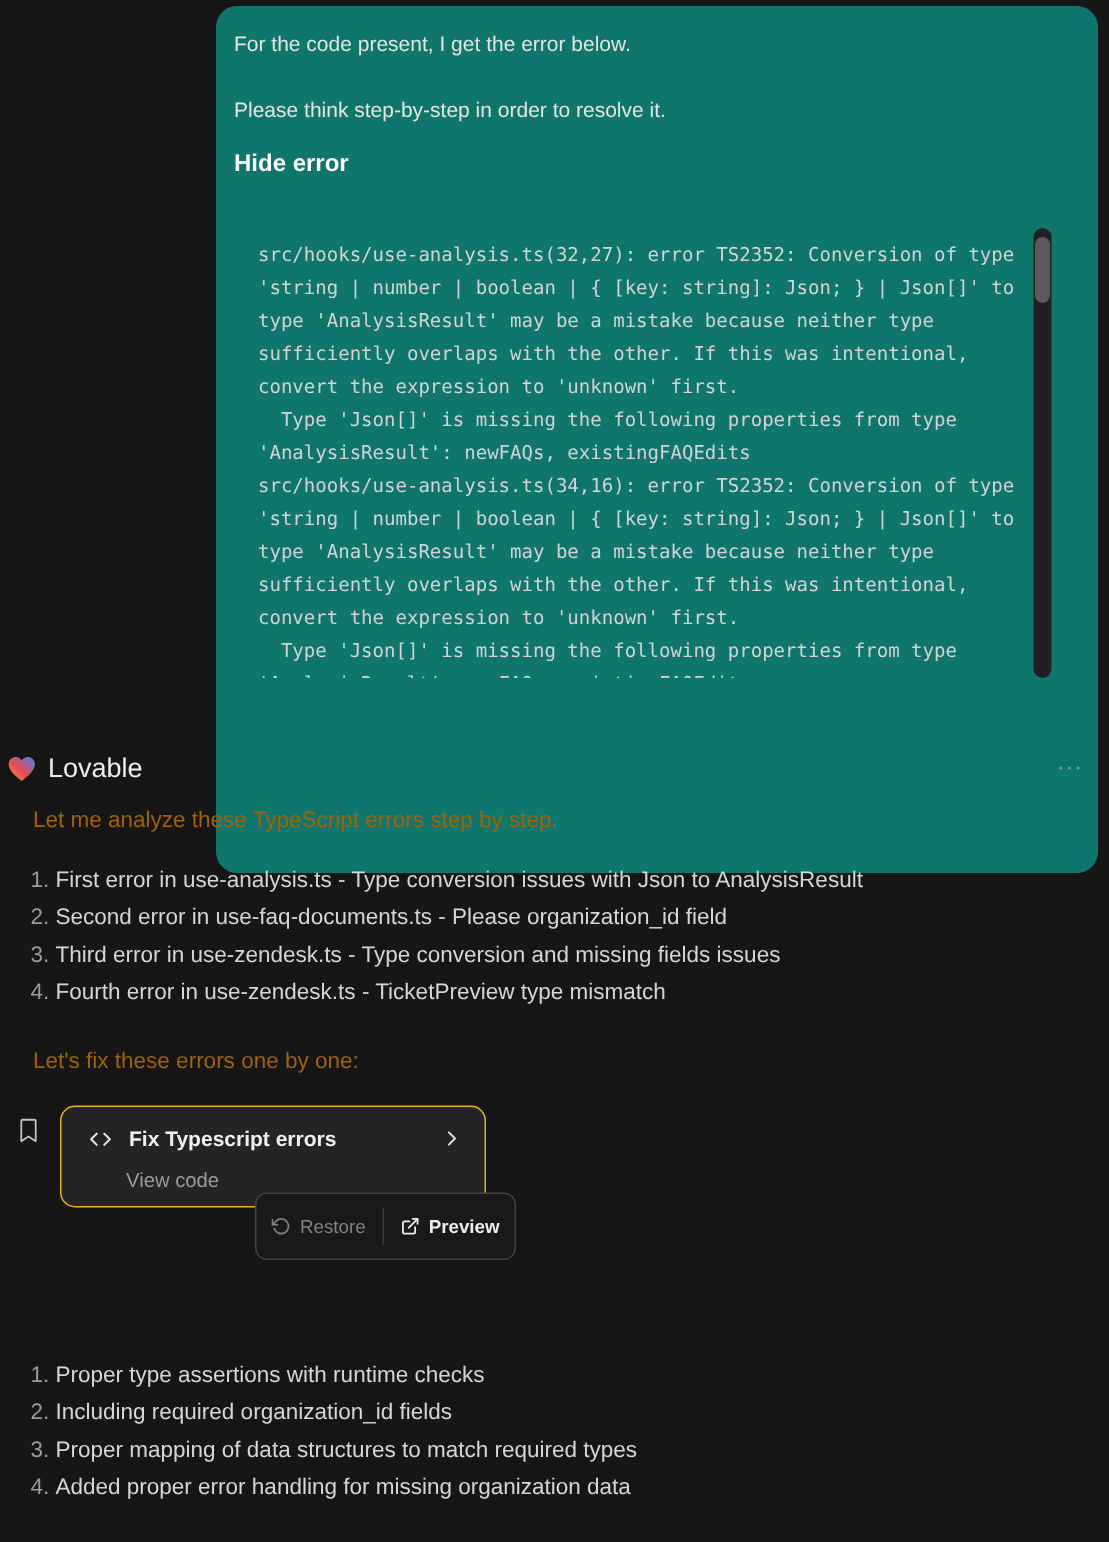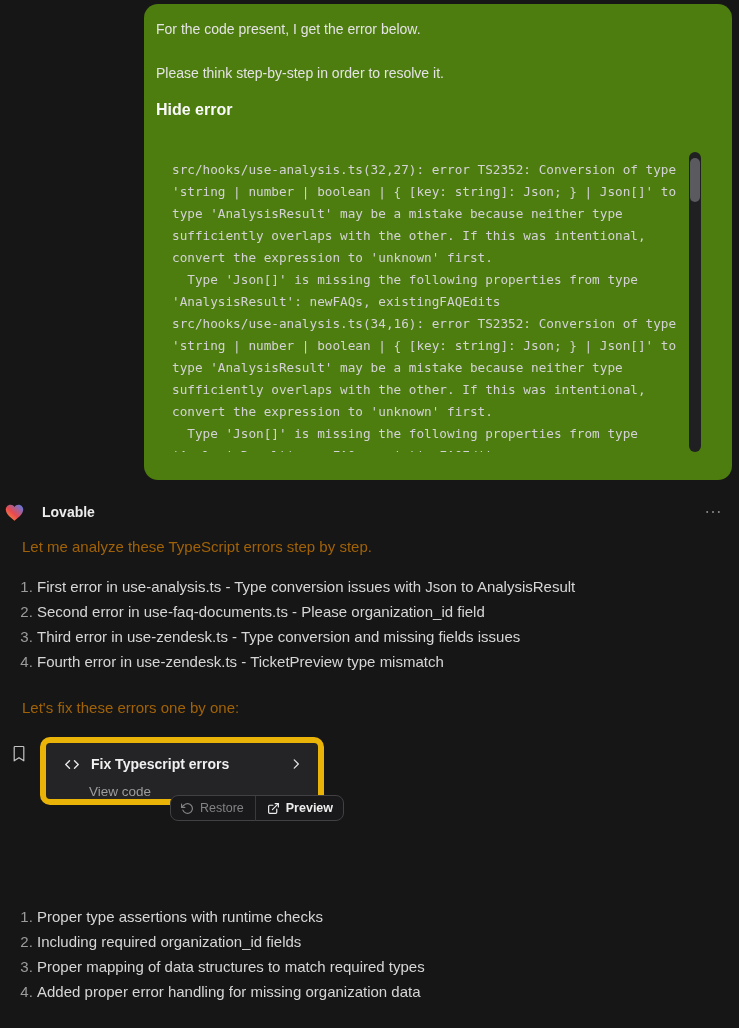--- a/index.html
+++ b/index.html
@@ -2,62 +2,62 @@
 <html><head>
 <meta charset="utf-8">
 <style>
   html,body{margin:0;padding:0;background:#161616;}
   body{width:739px;height:1028px;position:relative;overflow:hidden;
        font-family:"Liberation Sans","DejaVu Sans",sans-serif;
        -webkit-font-smoothing:antialiased;}
   .abs{position:absolute;}
 
   
-  .user-bubble{left:144px;top:4px;width:588px;height:476px;background:#4d7c0f;
+  .user-bubble{left:144px;top:4px;width:588px;height:578px;background:#0f766e;
                border-radius:14px;overflow:hidden;}
   .user-bubble p{margin:0;font-size:14px;line-height:19px;color:#e4e4e4;}
   .ub-p1{left:12px;top:16px;}
   .ub-p2{left:12px;top:60px;}
   .hide-error{left:12px;top:97px;background:none;border:none;padding:0;
               font-family:inherit;font-size:16px;font-weight:700;color:#fafafa;cursor:pointer;}
   .code-wrap{left:28px;top:148px;width:517px;height:300px;overflow:hidden;}
   .code-wrap pre{margin:0;padding-top:7px;font-family:"DejaVu Sans Mono","Liberation Mono",monospace;
                  font-size:12.7px;line-height:22px;color:#d3d3d5;white-space:pre;}
   .scroll-track{left:545px;top:148px;width:12px;height:300px;background:#202023;border-radius:6px;}
   .scroll-thumb{left:1px;top:6px;width:10px;height:44px;background:#5b5b5f;border-radius:5px;}
 
   
   .bot-header{left:4px;top:500px;width:727px;height:24px;display:flex;align-items:center;}
-  .bot-name{margin-left:17px;font-size:14px;font-weight:700;color:#ededee;}
+  .bot-name{margin-left:7px;font-size:18px;font-weight:400;color:#ededee;}
   .menu-btn{margin-left:auto;margin-right:8px;background:none;border:none;padding:2px;cursor:pointer;line-height:0;}
 
   
   .para{left:22px;margin:0;font-size:15px;line-height:20px;color:#a16207;}
   .p-intro{top:537px;}
   .p-fix{top:698px;}
   .p-summary{top:842px;width:720px;line-height:24px;}
   .p-summary span{display:block;}
   ol.numlist{left:5px;margin:0;padding-left:32px;}
   ol.numlist li{font-size:15px;line-height:19px;color:#d6d6d6;margin-bottom:6px;}
   ol.numlist li::marker{color:#9b9b9b;}
   .list-analysis{top:577px;}
   .list-fixes{top:907px;}
 
   
   .bookmark-btn{left:9px;top:742px;background:none;border:none;padding:2px;cursor:pointer;line-height:0;}
   .tool-card{left:40px;top:737px;width:284px;height:68px;background:#242427;
-             border:6px solid #eab308;border-radius:10px;cursor:pointer;box-sizing:border-box;}
+             border:1px solid #eab308;border-radius:10px;cursor:pointer;box-sizing:border-box;}
   .tc-row1{position:absolute;left:16px;top:13px;display:flex;align-items:center;}
   .tc-title{margin-left:9px;font-size:14px;font-weight:600;color:#f0f0f0;}
   .tc-chevron{position:absolute;right:15px;top:14px;line-height:0;}
   .tc-sub{position:absolute;left:43px;top:41px;background:none;border:none;padding:0;
           font-family:inherit;font-size:13.5px;color:#9c9c9e;cursor:pointer;}
 
   
-  .action-bar{left:170px;top:795px;height:26px;display:inline-flex;align-items:center;
+  .action-bar{left:170px;top:795px;height:45px;display:inline-flex;align-items:center;
               background:#19191b;border:1px solid #414144;border-radius:8px;
               padding:0 10px;box-sizing:border-box;}
   .ab-btn{display:inline-flex;align-items:center;gap:6px;background:none;border:none;
           padding:0;font-family:inherit;font-size:12.5px;cursor:pointer;}
   .ab-restore{color:#828286;}
   .ab-preview{color:#ededee;font-weight:600;}
   .ab-divider{width:1px;height:25px;background:#3a3a3d;margin:0 11px;}
 
   svg{display:block;}
 </style>

